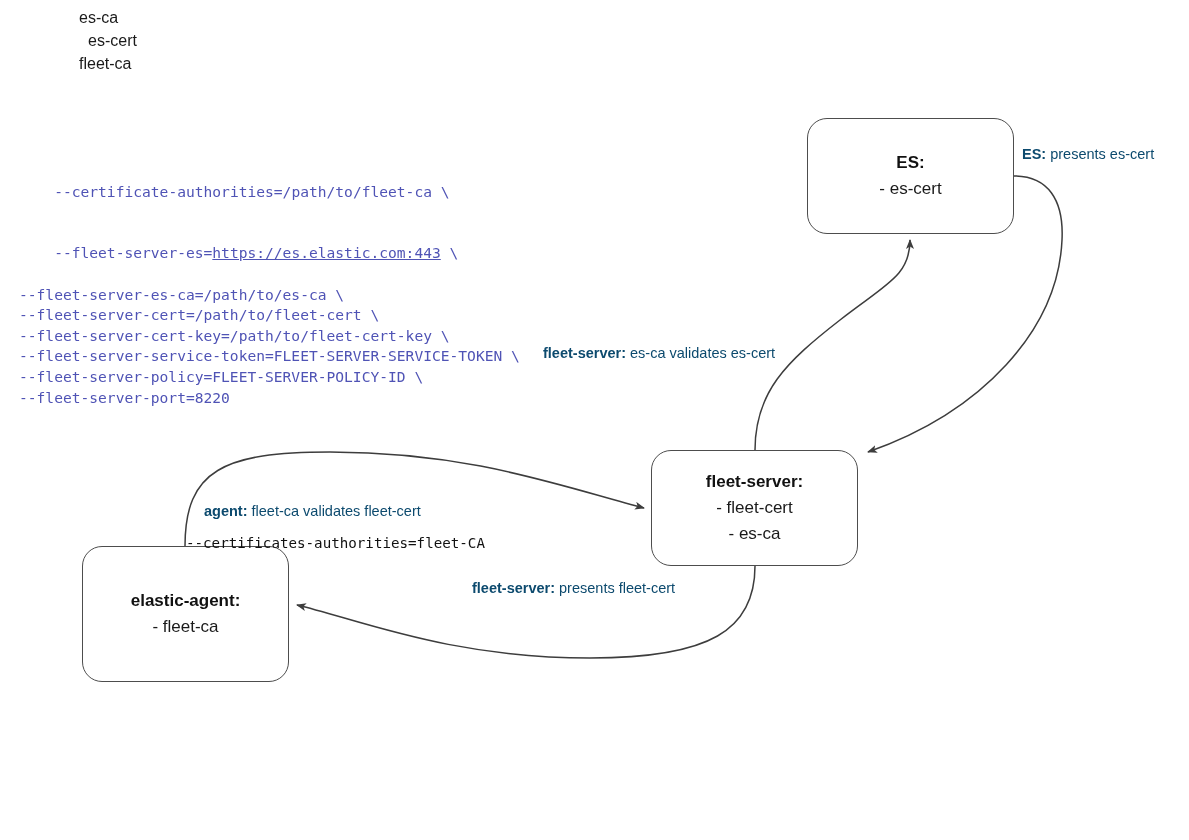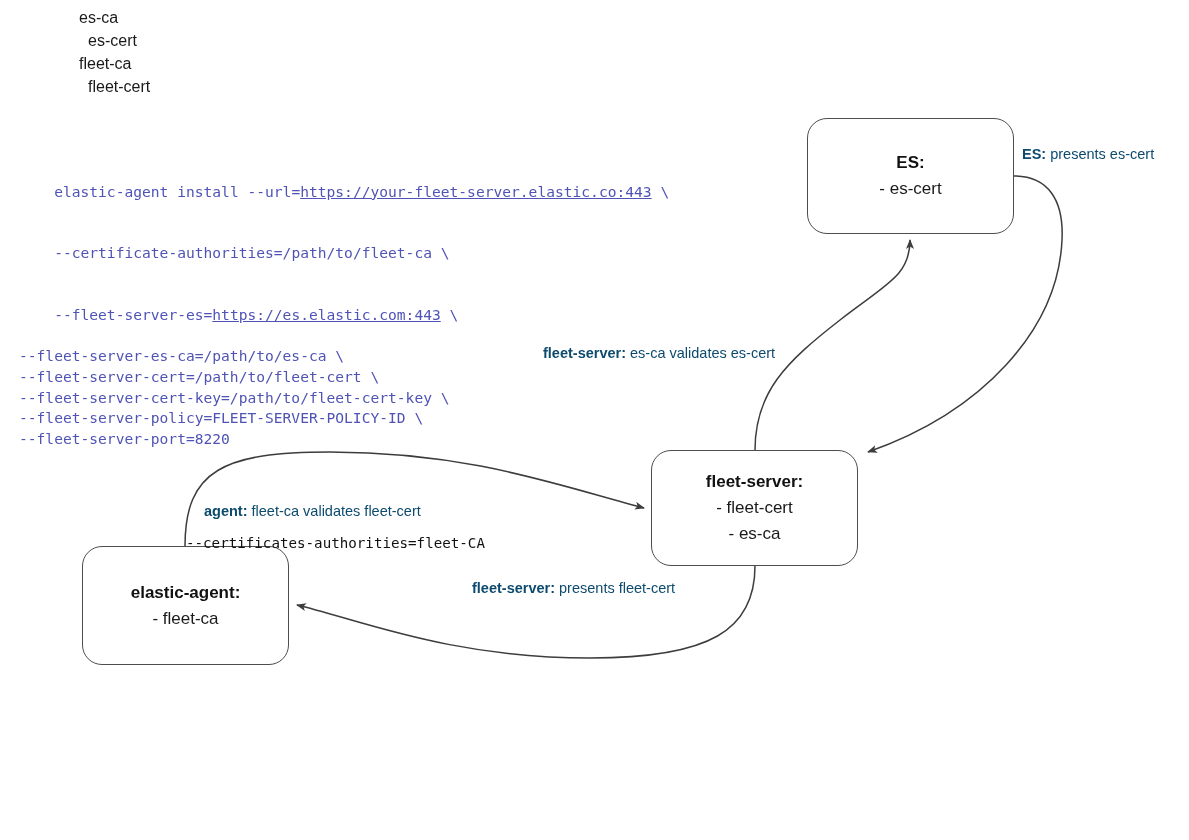--- a/index.html
+++ b/index.html
@@ -77,21 +77,21 @@
   .node .node-item {
     font-size: 17px;
     font-weight: normal;
     color: #1a1a1a;
     line-height: 26px;
     text-align: center;
   }
 
   #node-es        { left: 807px; top: 118px; width: 207px; height: 116px; }
   #node-fleet     { left: 651px; top: 450px; width: 207px; height: 116px; }
-  #node-agent     { left: 82px;  top: 546px; width: 207px; height: 119px; }
+  #node-agent     { left: 82px;  top: 546px; width: 207px; height: 136px; }
 
   
   .edge-label {
     position: absolute;
     z-index: 4;
     background: transparent;
   }
   .edge-label .lbl-prose {
     font-size: 14.5px;
     line-height: 20px;
@@ -126,36 +126,33 @@
     pointer-events: none;
   }
 </style>
 </head>
 <body>
 
 <div id="notes">
   <div class="note-line">es-ca</div>
   <div class="note-line indent">es-cert</div>
   <div class="note-line">fleet-ca</div>
-  <div class="note-line indent">fleet-cert</div>
 </div>
 
 <div id="command-block">
-  <div class="cmd-line">
-    <span>elastic-agent install --url=</span><span class="url">https://your-fleet-server.elastic.co:443</span><span> \</span>
-  </div>
   <div class="cmd-line">
     <span>--certificate-authorities=/path/to/fleet-ca \</span>
   </div>
   <div class="cmd-line">
     <span>--fleet-server-es=</span><span class="url">https://es.elastic.com:443</span><span> \</span>
   </div>
   <div class="cmd-line">--fleet-server-es-ca=/path/to/es-ca \</div>
   <div class="cmd-line">--fleet-server-cert=/path/to/fleet-cert \</div>
   <div class="cmd-line">--fleet-server-cert-key=/path/to/fleet-cert-key \</div>
+  <div class="cmd-line">--fleet-server-service-token=FLEET-SERVER-SERVICE-TOKEN \</div>
   <div class="cmd-line">--fleet-server-policy=FLEET-SERVER-POLICY-ID \</div>
   <div class="cmd-line">--fleet-server-port=8220</div>
 </div>
 
 <svg id="edges" viewBox="0 0 1189 840" xmlns="http://www.w3.org/2000/svg">
   <defs>
     <marker id="arrowhead" markerWidth="10" markerHeight="8" refX="9" refY="4" orient="auto" markerUnits="userSpaceOnUse">
       <path d="M0,0 L10,4 L0,8 L2.4,4 Z" fill="#3d3d3d"></path>
     </marker>
   </defs>

